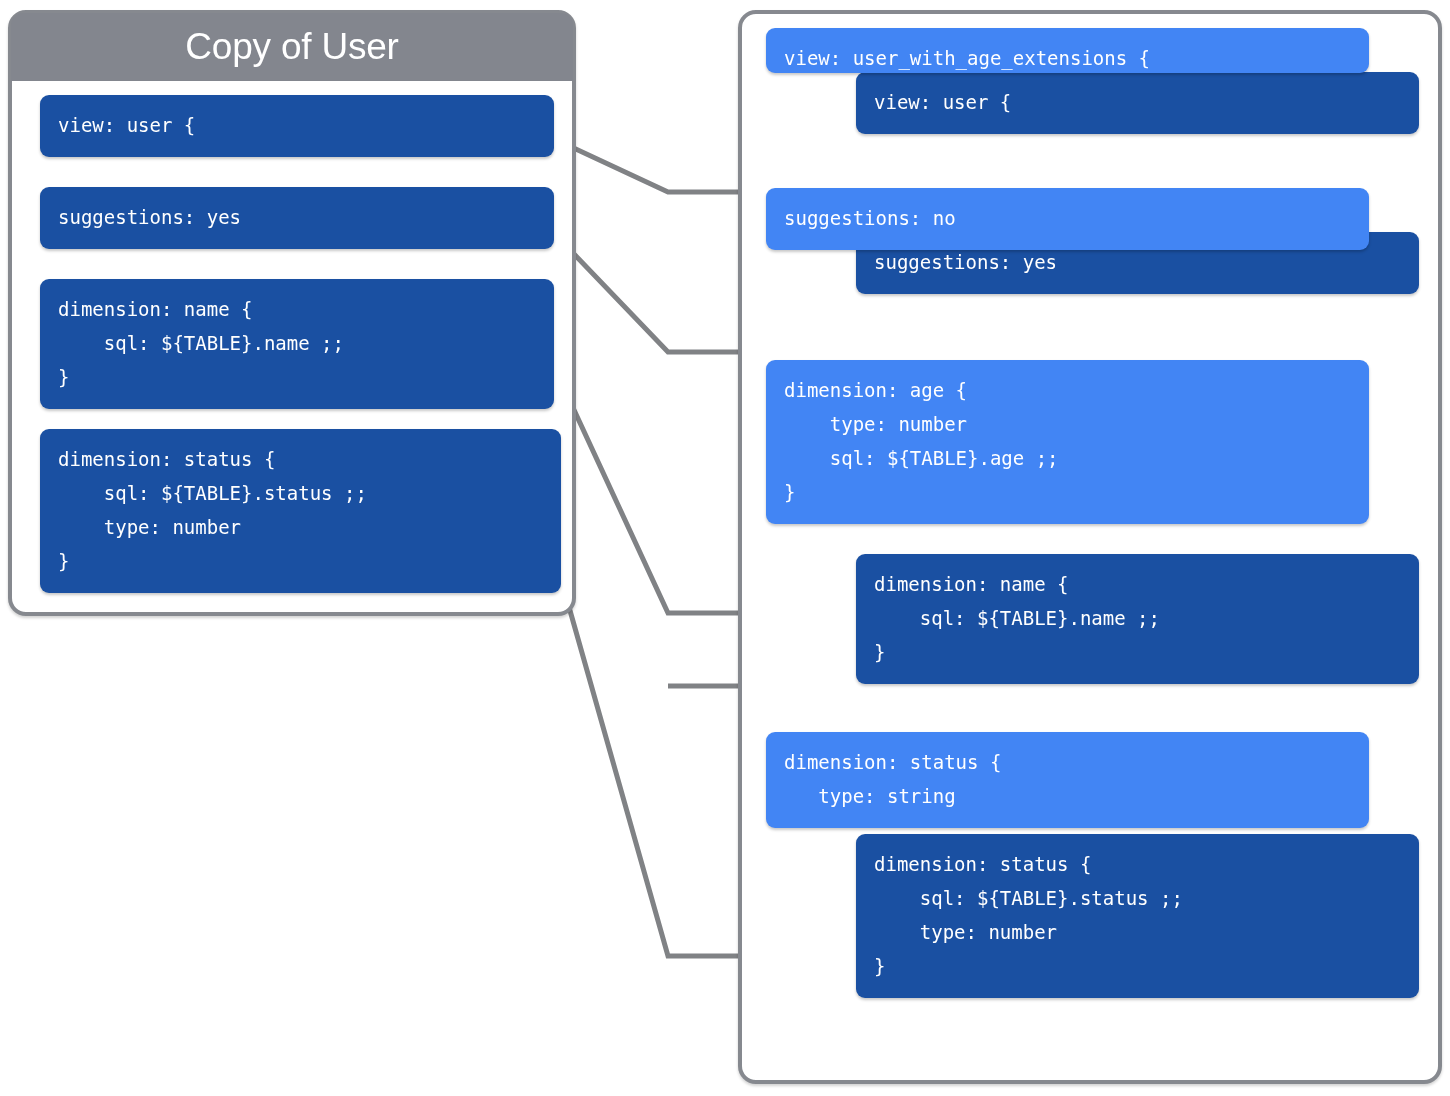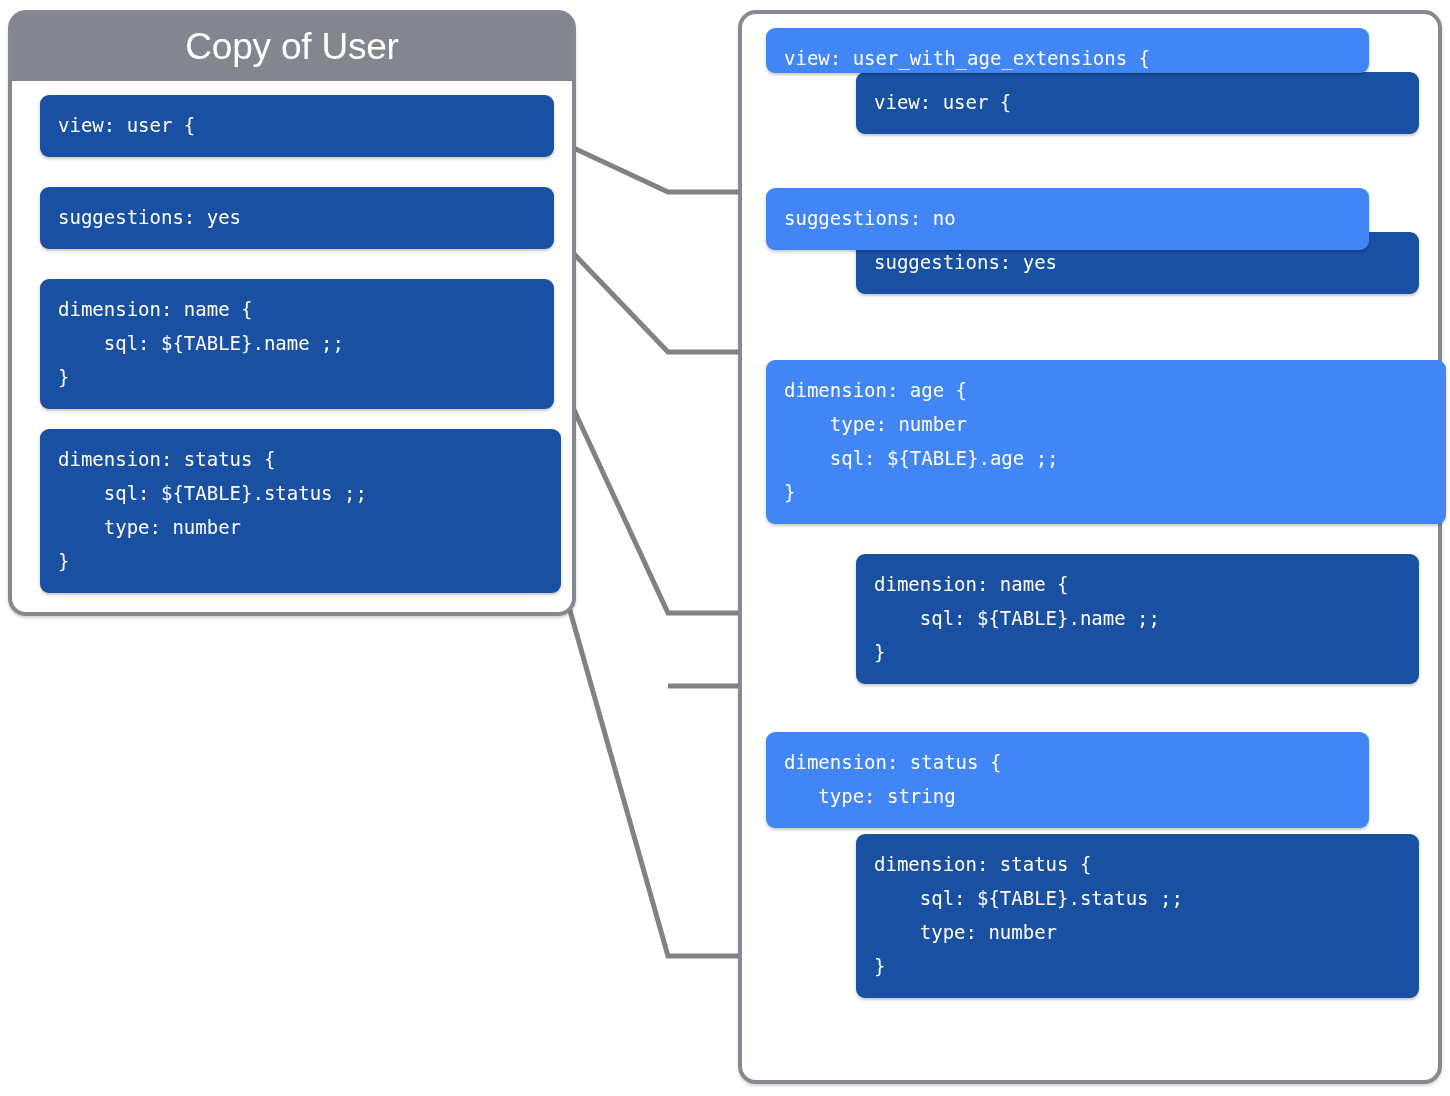--- a/index.html
+++ b/index.html
@@ -84,21 +84,21 @@
   #l-dim-name     { left:28px; top:198px; width:514px; height:130px; }
   #l-dim-status   { left:28px; top:348px; width:521px; height:164px; }
 
   
   #r-view-light   { left:24px; top:14px;  width:603px; height:45px; }
   #r-view-dark    { left:114px;top:58px;  width:563px; height:62px; }
 
   #r-sug-light    { left:24px; top:174px; width:603px; height:62px; }
   #r-sug-dark     { left:114px;top:218px; width:563px; height:62px; }
 
-  #r-dim-age      { left:24px; top:346px; width:680px; height:164px; }
+  #r-dim-age      { left:24px; top:346px; width:603px; height:164px; }
 
   #r-dim-name     { left:114px;top:540px; width:563px; height:130px; }
 
   #r-dim-status-l { left:24px; top:718px; width:603px; height:96px; }
   #r-dim-status-d { left:114px;top:820px; width:563px; height:164px; }
 </style>
 </head>
 <body>
 
 <div id="stage">

